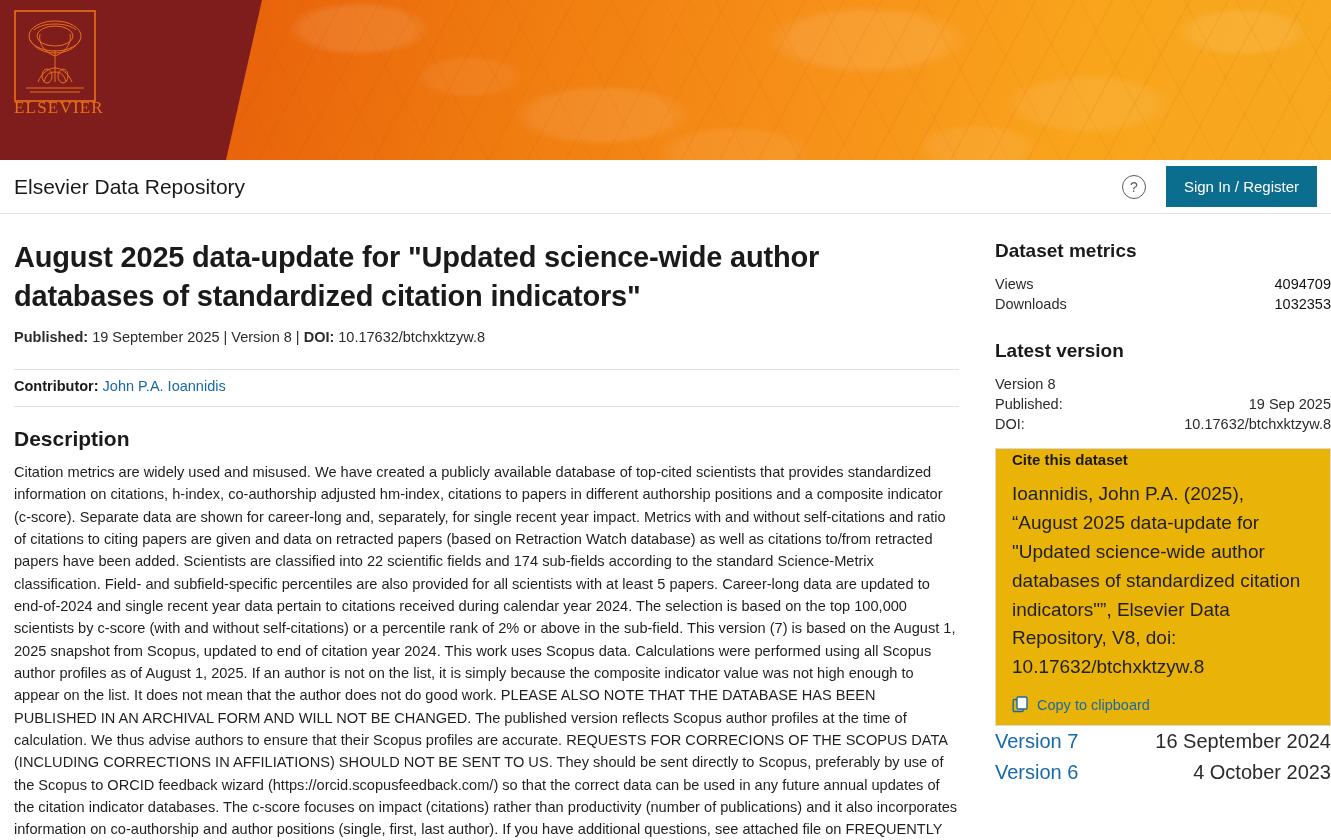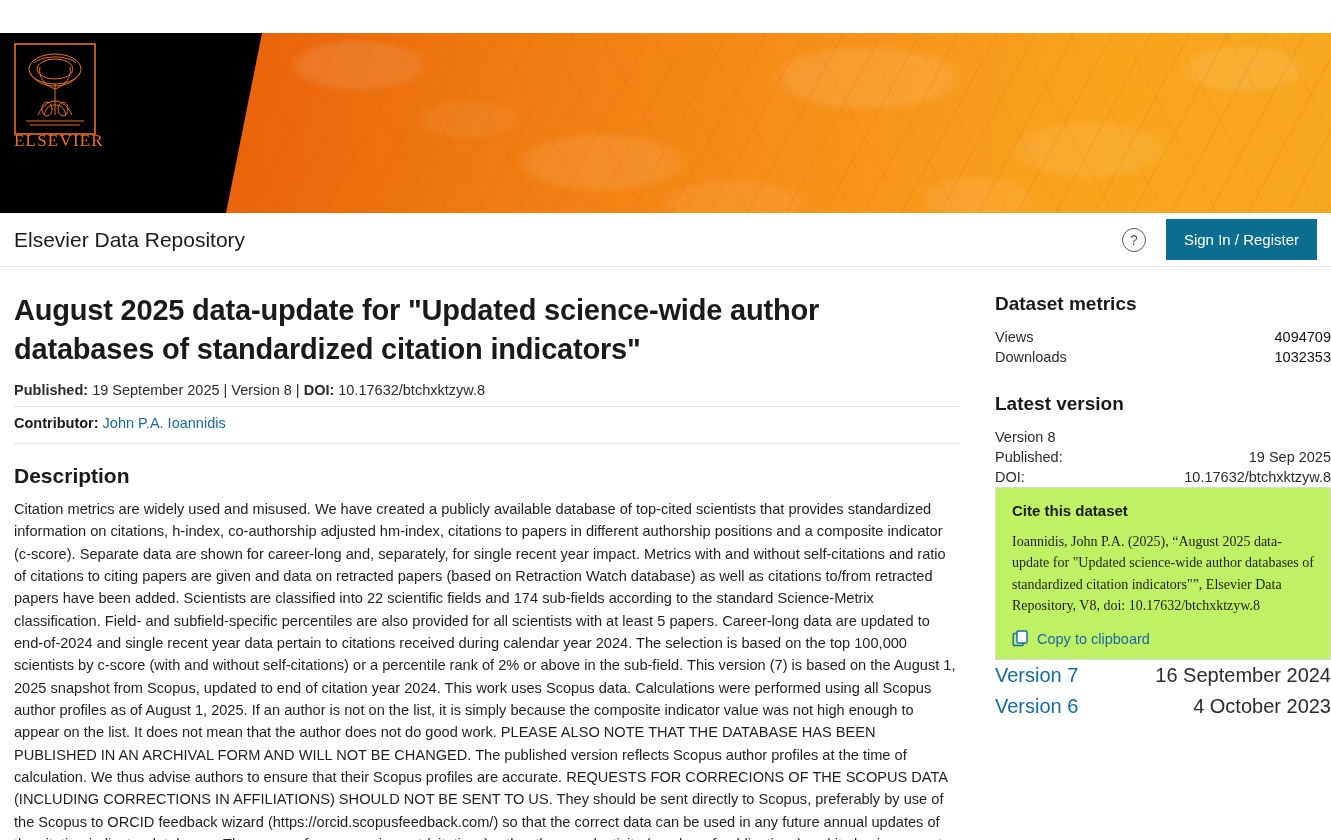--- a/index.html
+++ b/index.html
@@ -8,25 +8,24 @@
     width: 1331px; height: 840px;
     overflow: hidden;
     background: #ffffff;
     font-family: "Liberation Sans", sans-serif;
     color: #1a1a1a;
   }
 
   
   .banner {
     position: relative;
-    height: 180px;
+    height: 160px;
     width: 100%;
     overflow: hidden;
-    background: #000000;
-    margin-top: 33px;
+    background: #7f1d1d;
   }
   .banner-art {
     position: absolute;
     top: 0; left: 226px; right: 0; bottom: 0;
     background: linear-gradient(100deg, #e8610a 0%, #f07d10 28%, #f79219 55%, #f9a51c 78%, #f6a81f 100%);
     clip-path: polygon(36px 0, 100% 0, 100% 100%, 0 100%);
   }
   .banner-art::before {
     content: "";
     position: absolute;
@@ -119,21 +118,21 @@
   h1.title {
     font-size: 29px;
     line-height: 1.33;
     font-weight: 700;
     margin: 24px 0 0 0;
     letter-spacing: -0.2px;
   }
   .meta {
     font-size: 14.5px;
     color: #2b2b2b;
-    padding: 14px 0 8px 0;
+    padding: 14px 0 24px 0;
     border-bottom: 1px solid #e0e0e0;
   }
   .meta b { font-weight: 700; }
   .contrib {
     font-size: 14.5px;
     padding: 8px 0 12px 0;
     border-bottom: 1px solid #e0e0e0;
   }
   .contrib b { font-weight: 700; }
   .link { color: #1669a8; text-decoration: none; cursor: pointer; }
@@ -163,34 +162,34 @@
     padding: 2px 0;
   }
   .kv .k { color: #2b2b2b; }
   .kv .v { font-weight: 400; color: #111; }
   .kv.plain .v { font-weight: 400; color: #2b2b2b; }
 
   .version-line { font-size: 14.5px; padding: 2px 0; color: #2b2b2b; }
 
   .cite-box {
     border: 1px solid #d9d9d9;
-    background: #bef264;
-    padding: 14px 16px 12px 16px;
+    background: #eab308;
+    padding: 2px 16px 12px 16px;
+    margin-top: 14px;
   }
   .cite-box .cite-head {
     font-size: 15px;
     font-weight: 600;
     margin-bottom: 12px;
   }
   .cite-text {
-    font-size: 14px;
+    font-size: 19px;
     line-height: 1.52;
     color: #1f1f1f;
     margin-bottom: 14px;
-    font-family: Liberation Serif, serif;
   }
   .copy-row {
     display: flex;
     align-items: center;
     gap: 8px;
     color: #1669a8;
     font-size: 14.5px;
     cursor: pointer;
   }
   .copy-icon svg { display: block; }

